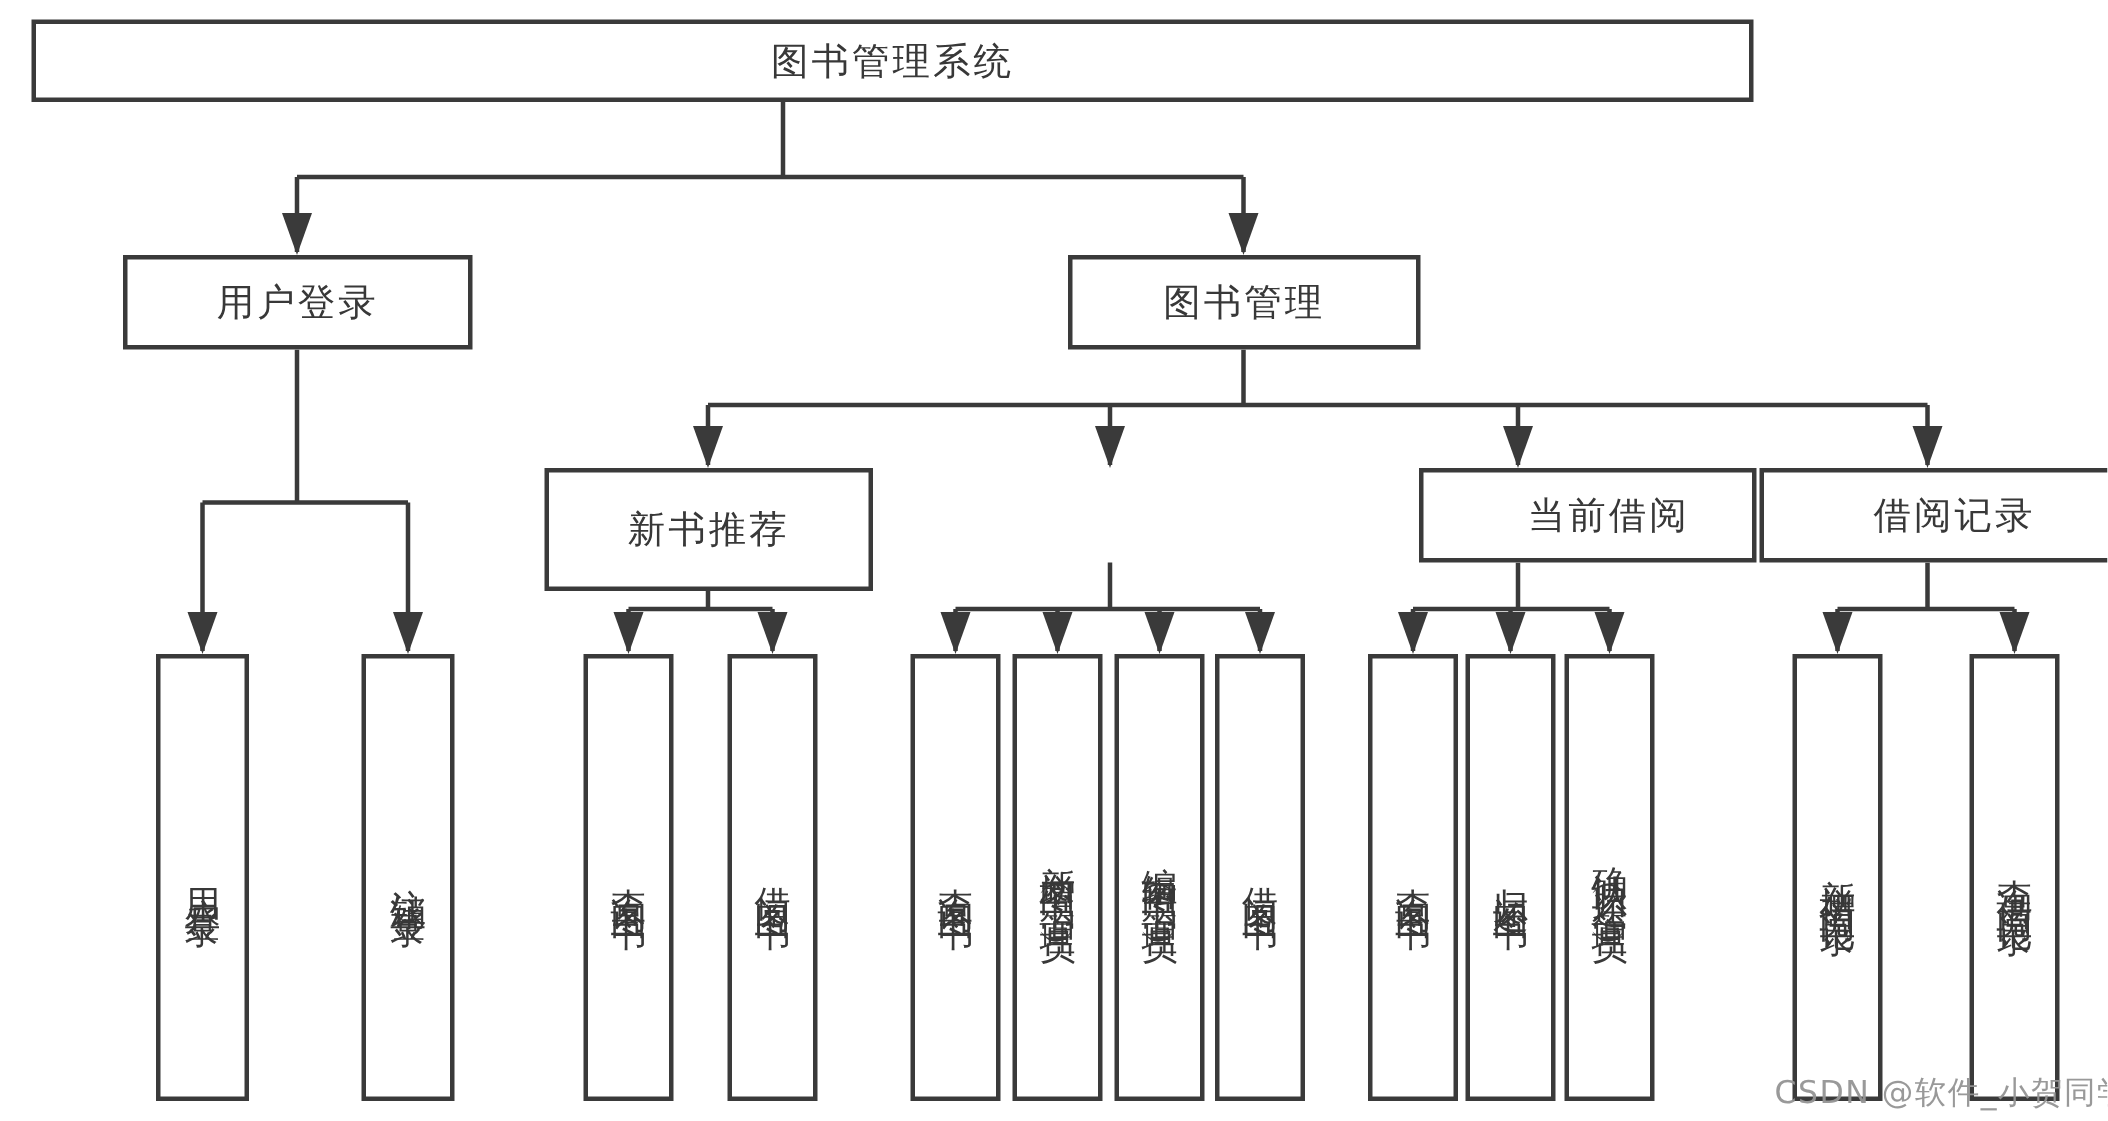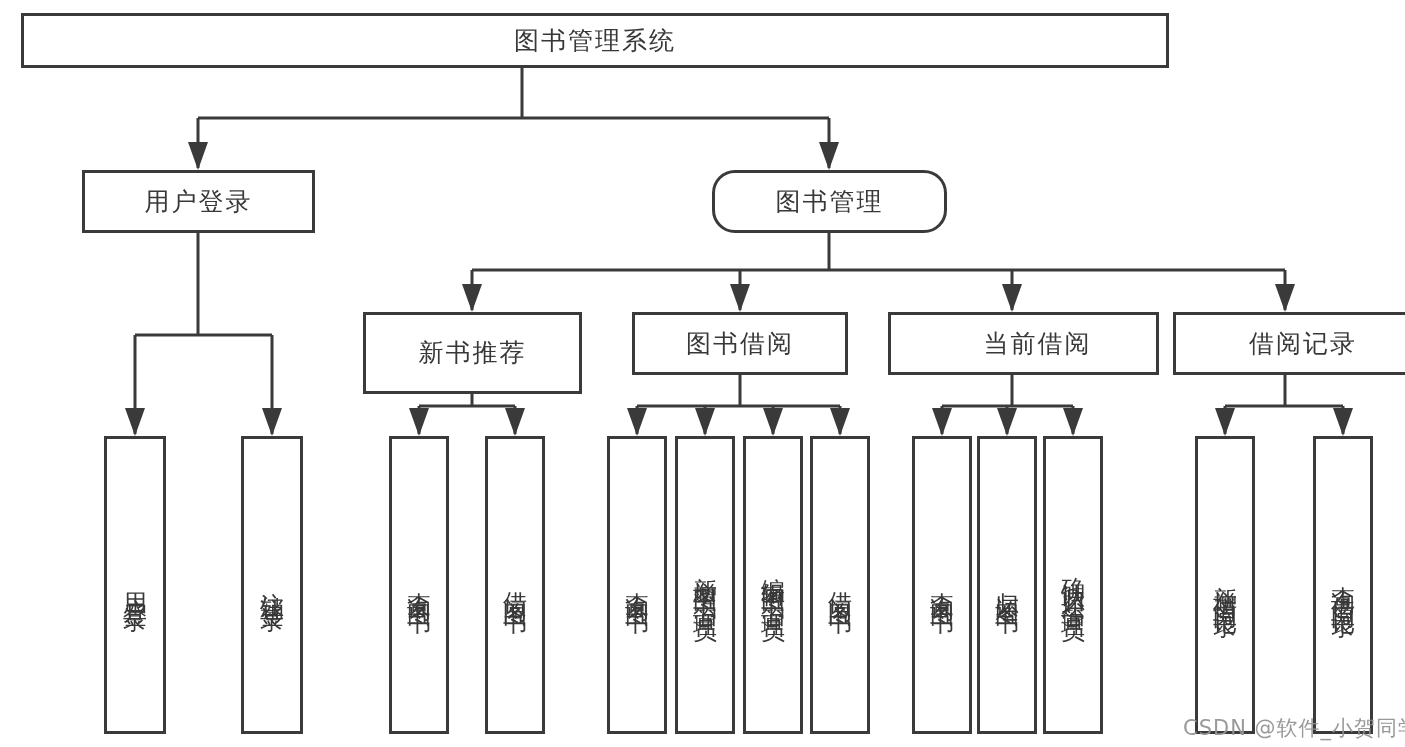--- a/index.html
+++ b/index.html
@@ -86,25 +86,24 @@
       <polygon points="997,408 1017,408 1007,436"></polygon>
       <polygon points="1063,408 1083,408 1073,436"></polygon>
       <polygon points="1215,408 1235,408 1225,436"></polygon>
       <polygon points="1333,408 1353,408 1343,436"></polygon>
     </g>
   </svg>
 
   <div class="box" style="left:21px;top:13px;width:1148px;height:55px;">图书管理系统</div>
 
   <div class="box" style="left:82px;top:170px;width:233px;height:63px;">用户登录</div>
-  <div class="box" style="left:712px;top:170px;width:235px;height:63px;border-radius:23px;">图书管理</div>
+  <div class="box" style="left:712px;top:170px;width:235px;height:63px;">图书管理</div>
 
   <div class="box" style="left:363px;top:312px;width:219px;height:82px;">新书推荐</div>
-  <div class="box" style="left:632px;top:312px;width:216px;height:63px;">图书借阅</div>
-  <div class="box" style="left:888px;top:312px;width:271px;height:63px;padding-left:28px;">当前借阅</div>
+  <div class="box" style="left:946px;top:312px;width:225px;height:63px;padding-left:28px;">当前借阅</div>
   <div class="box" style="left:1173px;top:312px;width:260px;height:63px;">借阅记录</div>
 
   <div class="box vbox" style="left:104px;top:436px;width:62px;height:298px;">
     <span class="vtext">用户登录</span>
   </div>
   <div class="box vbox" style="left:241px;top:436px;width:62px;height:298px;">
     <span class="vtext">注销登录</span>
   </div>
 
   <div class="box vbox" style="left:389px;top:436px;width:60px;height:298px;">

